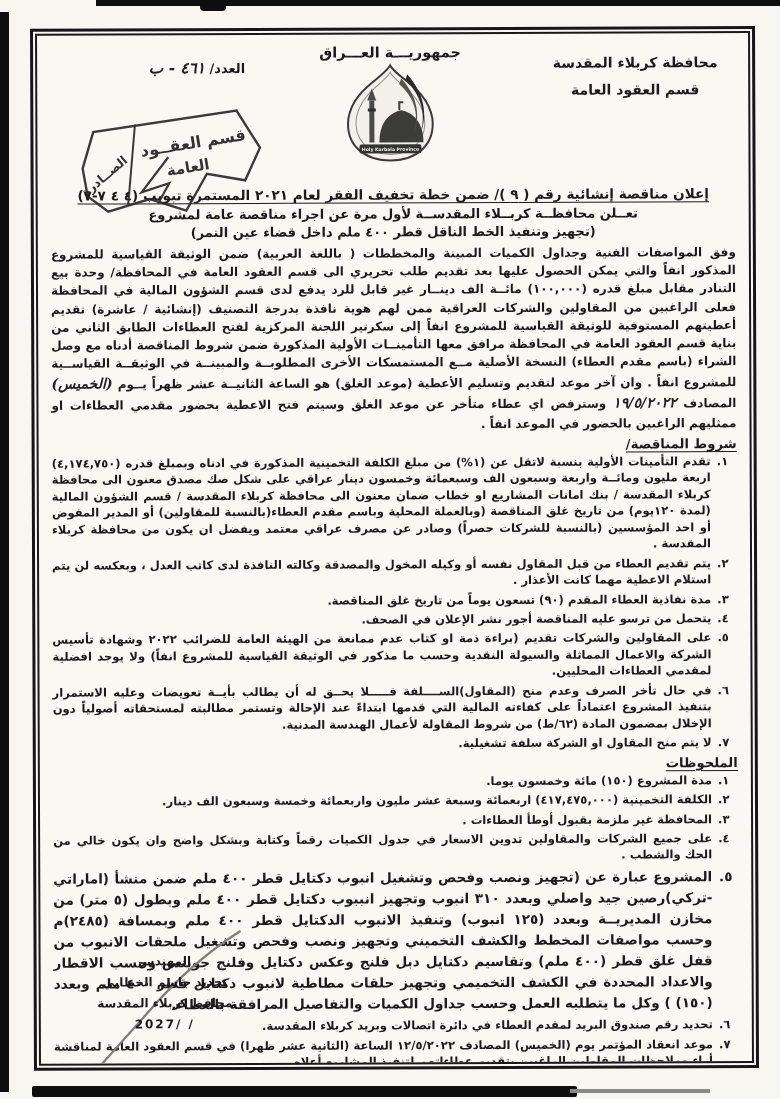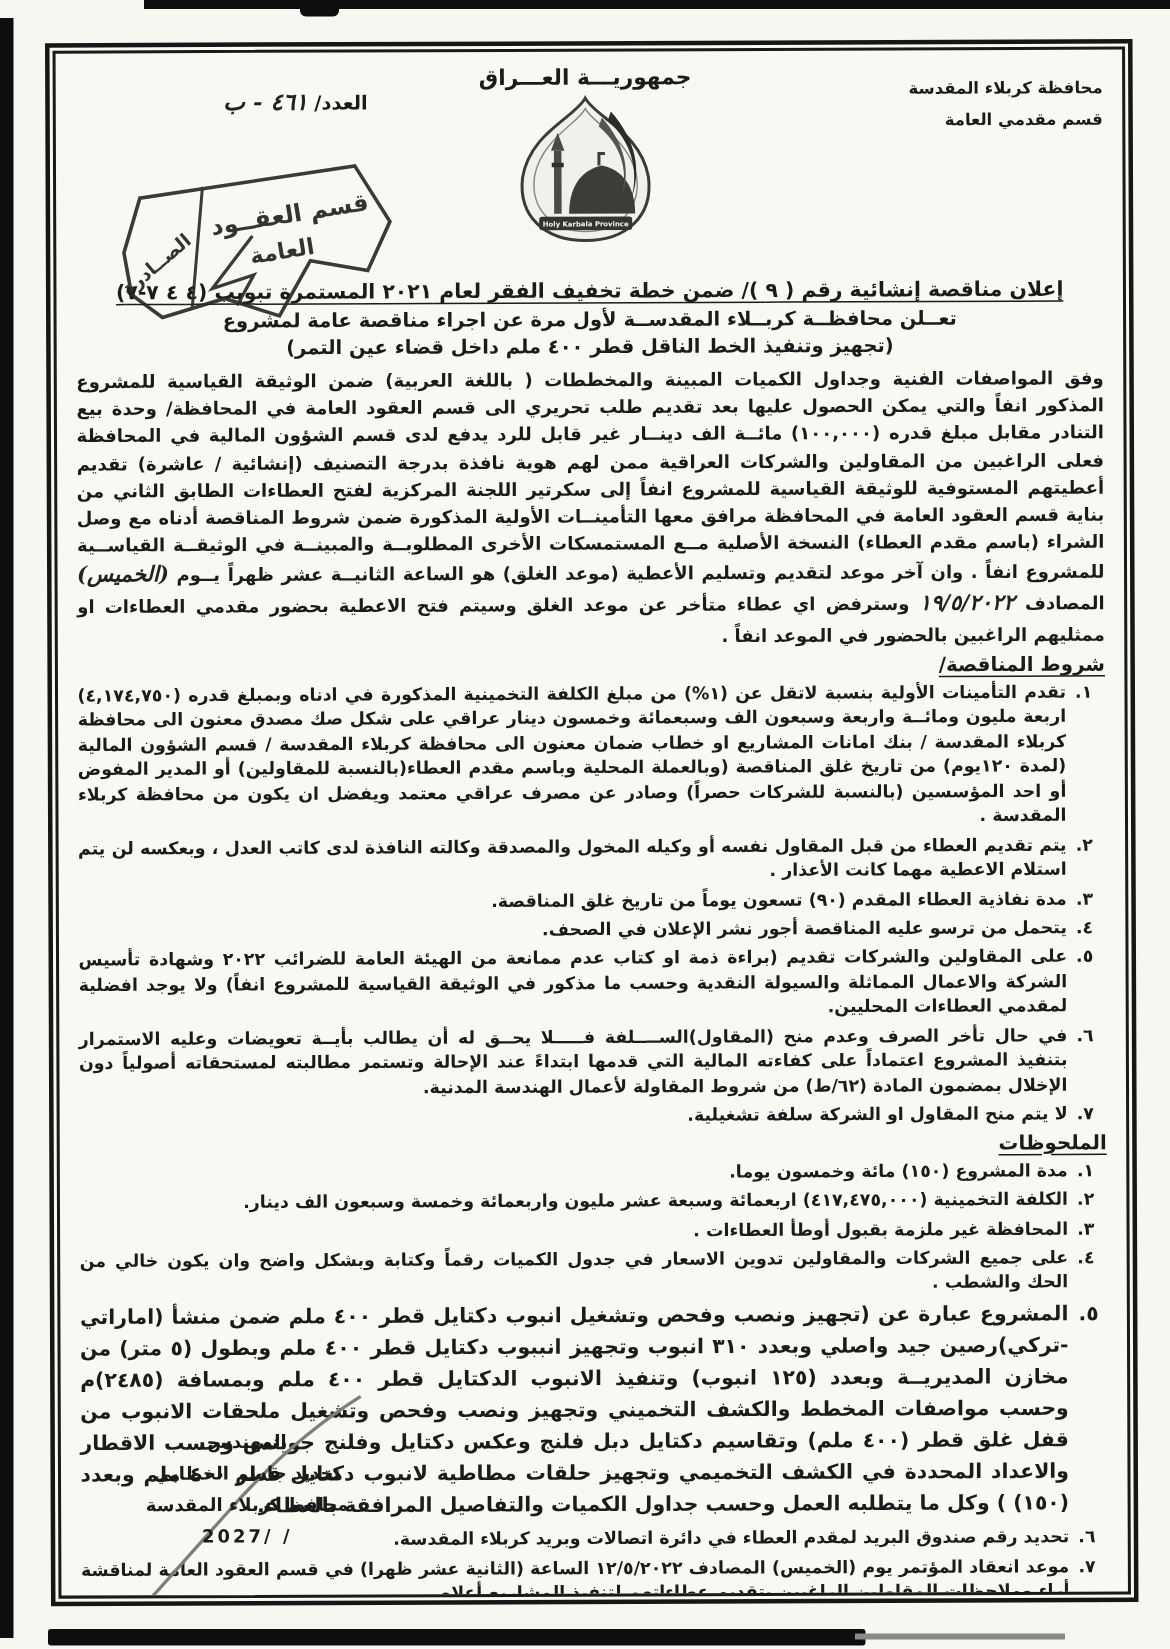--- a/index.html
+++ b/index.html
@@ -24,21 +24,21 @@
     transform:rotate(-0.22deg);transform-origin:top right;
   }
   .doc-inner{
     position:absolute;inset:2px;border:2px solid #1a1a1a;
     padding:8px 13px 6px 13px;direction:rtl;text-align:right;
     font-weight:700;overflow:hidden;
   }
 
   
   .doc-header{display:flex;align-items:flex-start;min-height:142px;position:relative;}
-  .org-block{width:200px;padding-top:8px;text-align:right;font-size:11px;line-height:1.9;}
+  .org-block{width:200px;padding-top:8px;text-align:center;font-size:14px;line-height:1.9;}
   .center-block{flex:1;text-align:center;}
   .country{font-size:14.5px;letter-spacing:.5px;margin-top:2px;}
   .emblem{margin-top:2px;}
   .num-block{width:195px;padding-top:10px;font-size:13px;line-height:2.0;}
   .num-line{white-space:nowrap;}
   .hand{
     font-family:"DejaVu Serif",serif;font-style:italic;font-weight:700;
     font-size:1.18em;letter-spacing:1px;color:#222;
   }
   .stamp{
@@ -78,21 +78,21 @@
 <div class="art art-left"></div>
 <div class="art art-bottom"></div>
 <div class="art art-bottom2"></div>
 
 <div class="doc-frame">
   <div class="doc-inner">
 
     <header class="doc-header">
       <div class="org-block">
         <div>محافظة كربلاء المقدسة</div>
-        <div>قسم مقدمي العامة</div>
+        <div>قسم العقود العامة</div>
       </div>
 
       <div class="center-block">
         <div class="country">جمهوريـــة العـــراق</div>
         
         <svg class="emblem" width="118" height="104" viewBox="0 0 118 104">
           <path d="M59 3 C66 16 96 26 101 56 C104 82 86 98 59 98 C32 98 14 82 17 56 C22 26 52 16 59 3 Z" fill="#f2f0ea" stroke="#3a3a3a" stroke-width="2"></path>
           <path d="M59 10 C64 20 88 30 93 55 C96 76 82 92 59 92 C36 92 22 76 25 55 C30 30 54 20 59 10 Z" fill="none" stroke="#8a8a84" stroke-width="1"></path>
 
           <rect x="38" y="38" width="5" height="42" fill="#4a4a46"></rect>

